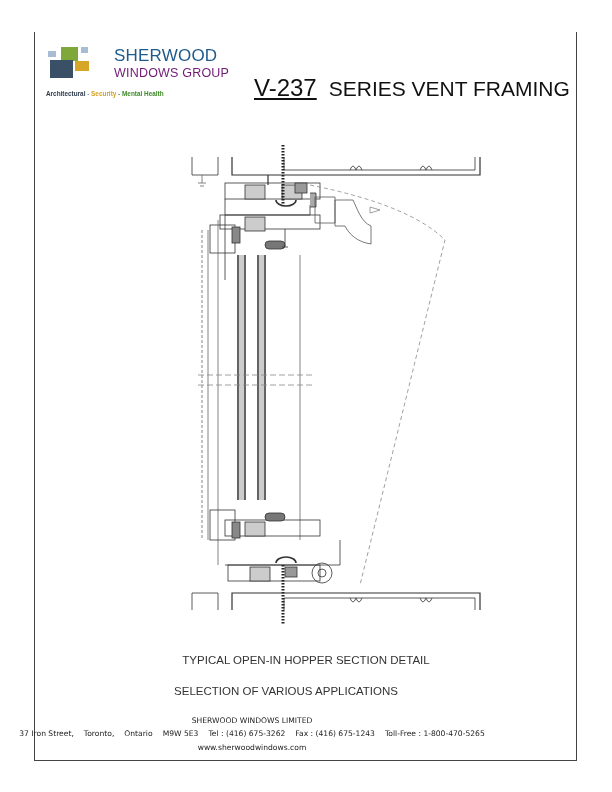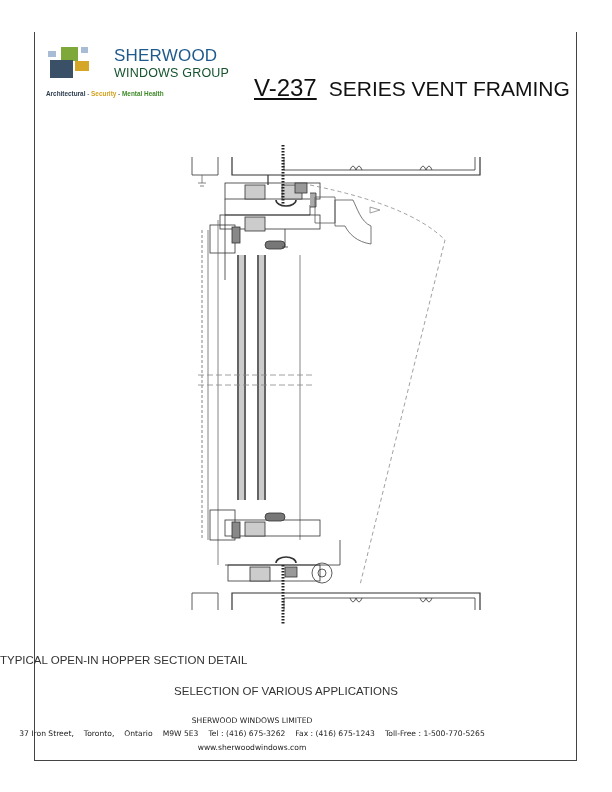--- a/index.html
+++ b/index.html
@@ -1,31 +1,31 @@
 <!DOCTYPE html>
 <html><head>
 <meta charset="utf-8">
 <style>
   html, body { margin:0; padding:0; background:#ffffff; }
   body { width:612px; height:792px; position:relative; overflow:hidden; font-family:"Liberation Sans", sans-serif; color:#222; }
   .page-border { position:absolute; left:34px; top:32px; width:543px; height:729px; border-left:1px solid #444; border-right:1px solid #444; border-bottom:1px solid #444; box-sizing:border-box; }
   .logo { position:absolute; left:46px; top:45px; width:46px; height:36px; }
   .logo .sq { position:absolute; }
   .brand-name { position:absolute; left:114px; top:46px; font-size:17px; color:#1f5a8c; letter-spacing:0.2px; }
-  .brand-group { position:absolute; left:114px; top:66px; font-size:12.5px; color:#14532d; letter-spacing:0.2px; }
+  .brand-group { position:absolute; left:114px; top:66px; font-size:12.5px; color:#701a75; letter-spacing:0.2px; }
   .tagline { position:absolute; left:46px; top:90px; font-size:6.4px; font-weight:bold; }
   .tagline .t1 { color:#2b3a4a; }
   .tagline .sep { color:#7b8a99; }
   .tagline .t2 { color:#d4a11a; }
   .tagline .t3 { color:#3f8a2a; }
   .doc-title { position:absolute; left:254px; top:74px; white-space:nowrap; color:#111; }
   .doc-title .code { font-size:24px;text-decoration:underline; }
   .doc-title .sub { font-size:21px; margin-left:12px;margin-top:36px; }
   .drawing { position:absolute; left:190px; top:145px; width:310px; height:485px; }
-  .caption1 { position:absolute; left:0; width:612px; top:654px; font-size:11.5px; color:#333; }
+  .caption1 { position:absolute; left:0; width:612px; top:654px; text-align:center; font-size:11.5px; color:#333; }
   .caption2 { position:absolute; left:0; width:572px; top:685px; text-align:center; font-size:11.5px; color:#333; }
   .footer { position:absolute; left:0; width:504px; text-align:center; font-family:"DejaVu Sans", sans-serif; color:#222; font-size:7.6px; }
   .f1 { top:716px; }
   .f2 { top:729px; }
   .f3 { top:743px; }
   .f2 span { margin:0 5px; }
 </style>
 </head>
 <body>
 
@@ -134,15 +134,15 @@
     <path d="M160 453 q3 8 6 0 q3 8 6 0"></path>
     <path d="M230 453 q3 8 6 0 q3 8 6 0"></path>
   </g>
 </svg>
 
 <div class="caption1">TYPICAL OPEN-IN HOPPER SECTION DETAIL</div>
 <div class="caption2">SELECTION OF VARIOUS APPLICATIONS</div>
 
 <div class="footer f1">SHERWOOD WINDOWS LIMITED</div>
 <div class="footer f2">
-  <span>37 Iron Street,</span><span>Toronto,</span><span>Ontario</span><span>M9W 5E3</span><span>Tel :  (416) 675-3262</span><span>Fax :  (416) 675-1243</span><span>Toll-Free :  1-500-770-5265</span>
+  <span>37 Iron Street,</span><span>Toronto,</span><span>Ontario</span><span>M9W 5E3</span><span>Tel :  (416) 675-3262</span><span>Fax :  (416) 675-1243</span><span>Toll-Free :  1-800-470-5265</span>
 </div>
 <div class="footer f3">www.sherwoodwindows.com</div>
 
 </body></html>

